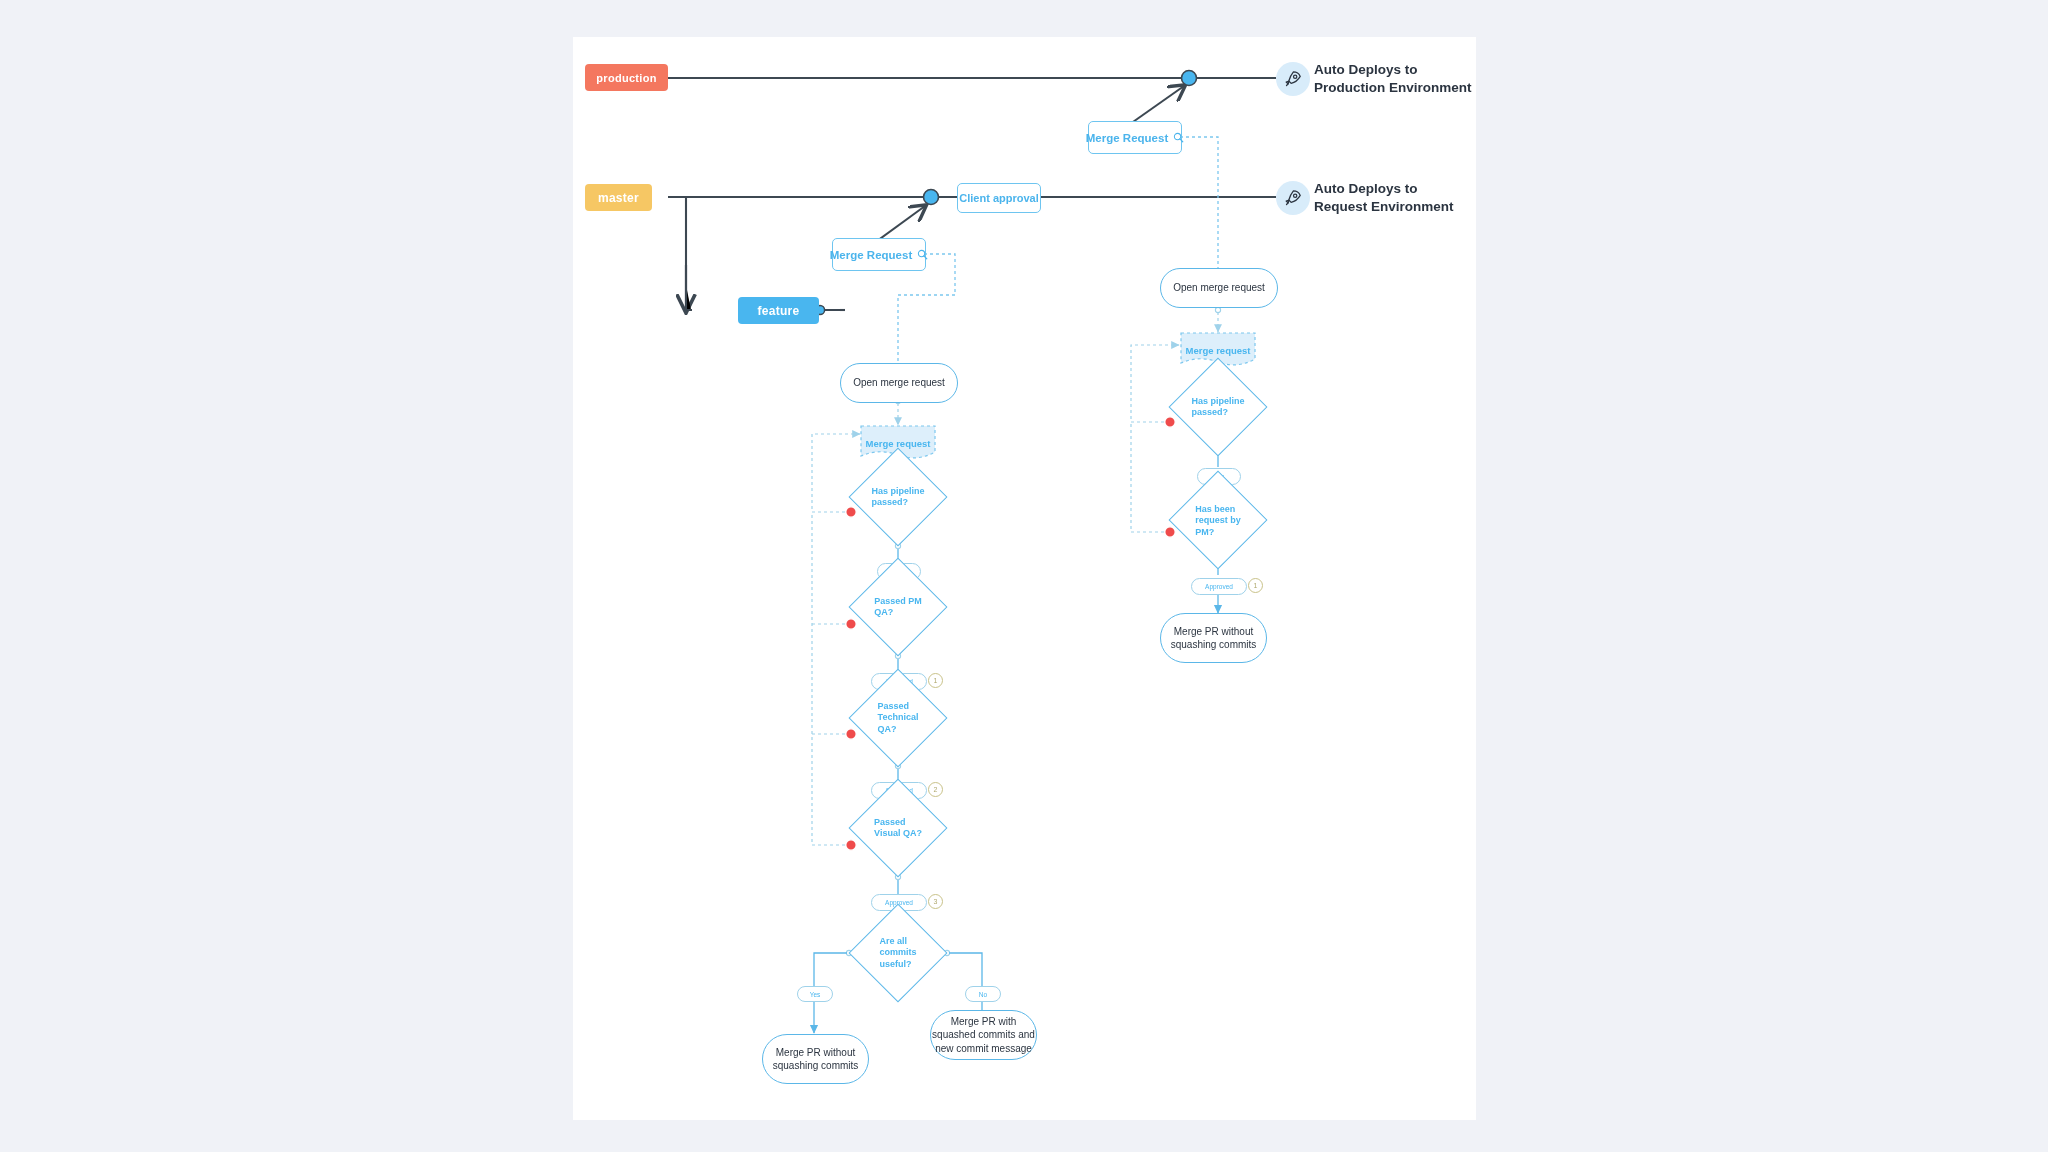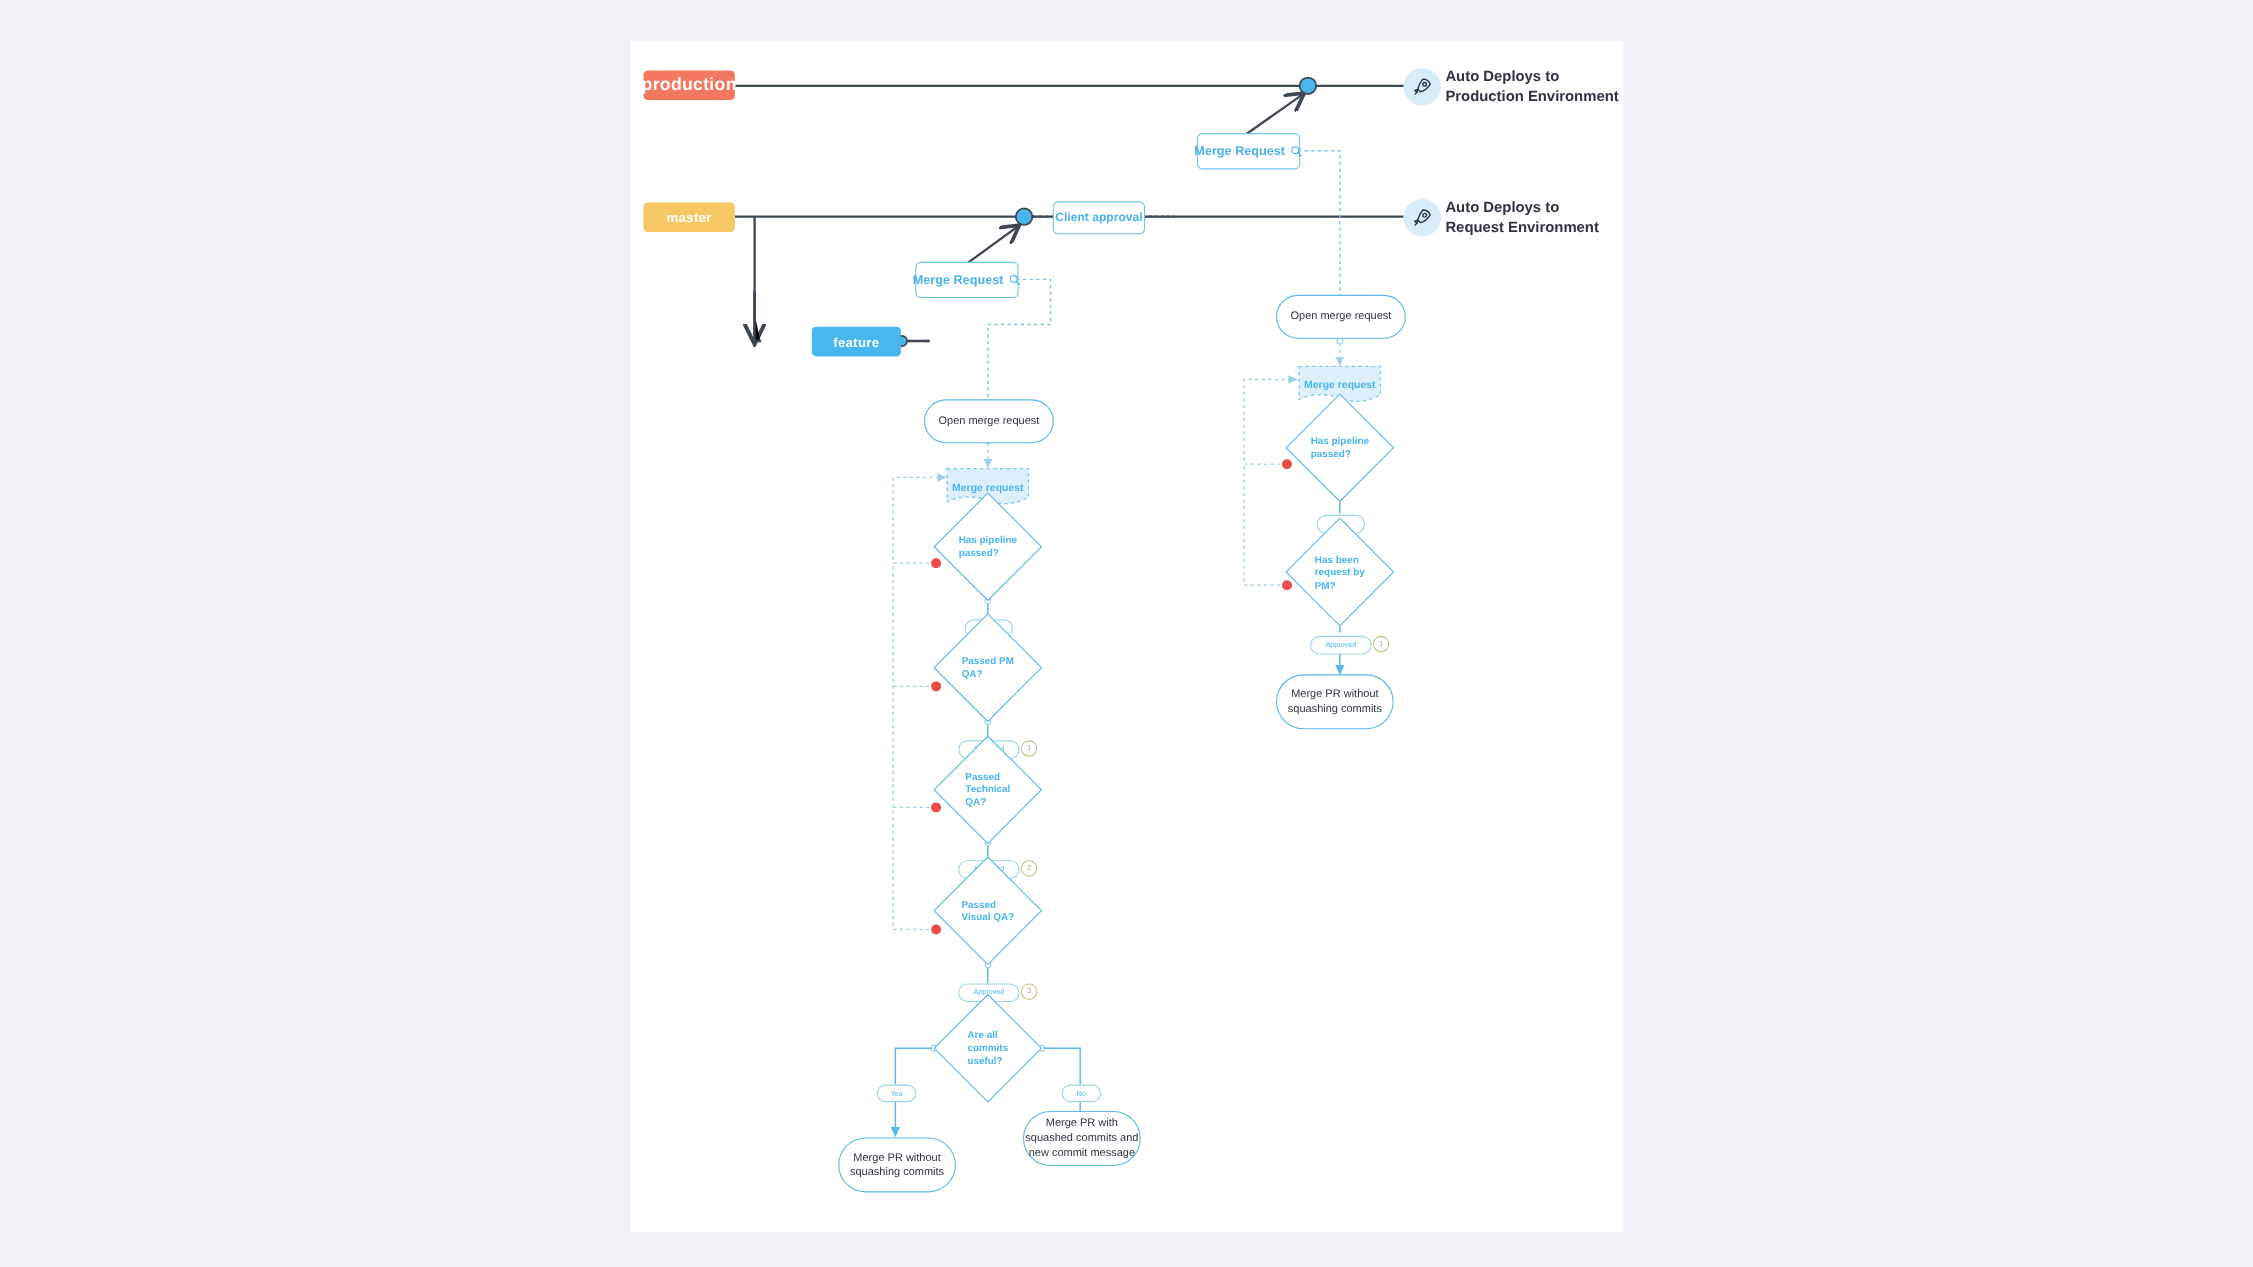--- a/index.html
+++ b/index.html
@@ -284,25 +284,25 @@
     <circle cx="1218" cy="557" r="2.6" fill="#fff" stroke="#9fd2ea" stroke-width="1.1"></circle>
     <line x1="1218" y1="559" x2="1218" y2="575" stroke="#5bb7e8" stroke-width="1.3"></line>
     <line x1="1218" y1="592" x2="1218" y2="613" stroke="#5bb7e8" stroke-width="1.3" marker-end="url(#flowArrow)"></line>
 
     <path d="M1170,422 L1131,422 L1131,345 L1179,345" stroke="#9fd2ea" stroke-width="1.2" fill="none" stroke-dasharray="3 3" marker-end="url(#flowArrowDot)"></path>
     <path d="M1170,532 L1131,532 L1131,422" stroke="#9fd2ea" stroke-width="1.2" fill="none" stroke-dasharray="3 3"></path>
     <circle cx="1170" cy="422" r="5.2" fill="#ef4b4b" stroke="#fff" stroke-width="1.3"></circle>
     <circle cx="1170" cy="532" r="5.2" fill="#ef4b4b" stroke="#fff" stroke-width="1.3"></circle>
   </svg>
 
-  <div class="chip chip-production" style="left:585px;top:64px;width:83px;height:27px;font-size:16px;">
+  <div class="chip chip-production" style="left:585px;top:64px;width:83px;height:27px;font-size:11px;">
     <span>production</span>
   </div>
 
-  <div class="chip chip-master" style="left:585px;top:184px;width:83px;height:27px;font-size:12px;">
+  <div class="chip chip-master" style="left:585px;top:184px;width:67px;height:27px;font-size:12px;">
     <span>master</span>
   </div>
 
   <div class="chip chip-feature" style="left:690px;top:297px;width:81px;height:27px;font-size:12px;margin-left:48px;">
     <span>feature</span>
   </div>
 
   <div class="mrbox" style="left:832px;top:238px;width:92px;height:31px;font-size:11.5px;">
     <span>Merge Request</span>
     <span class="glass">

